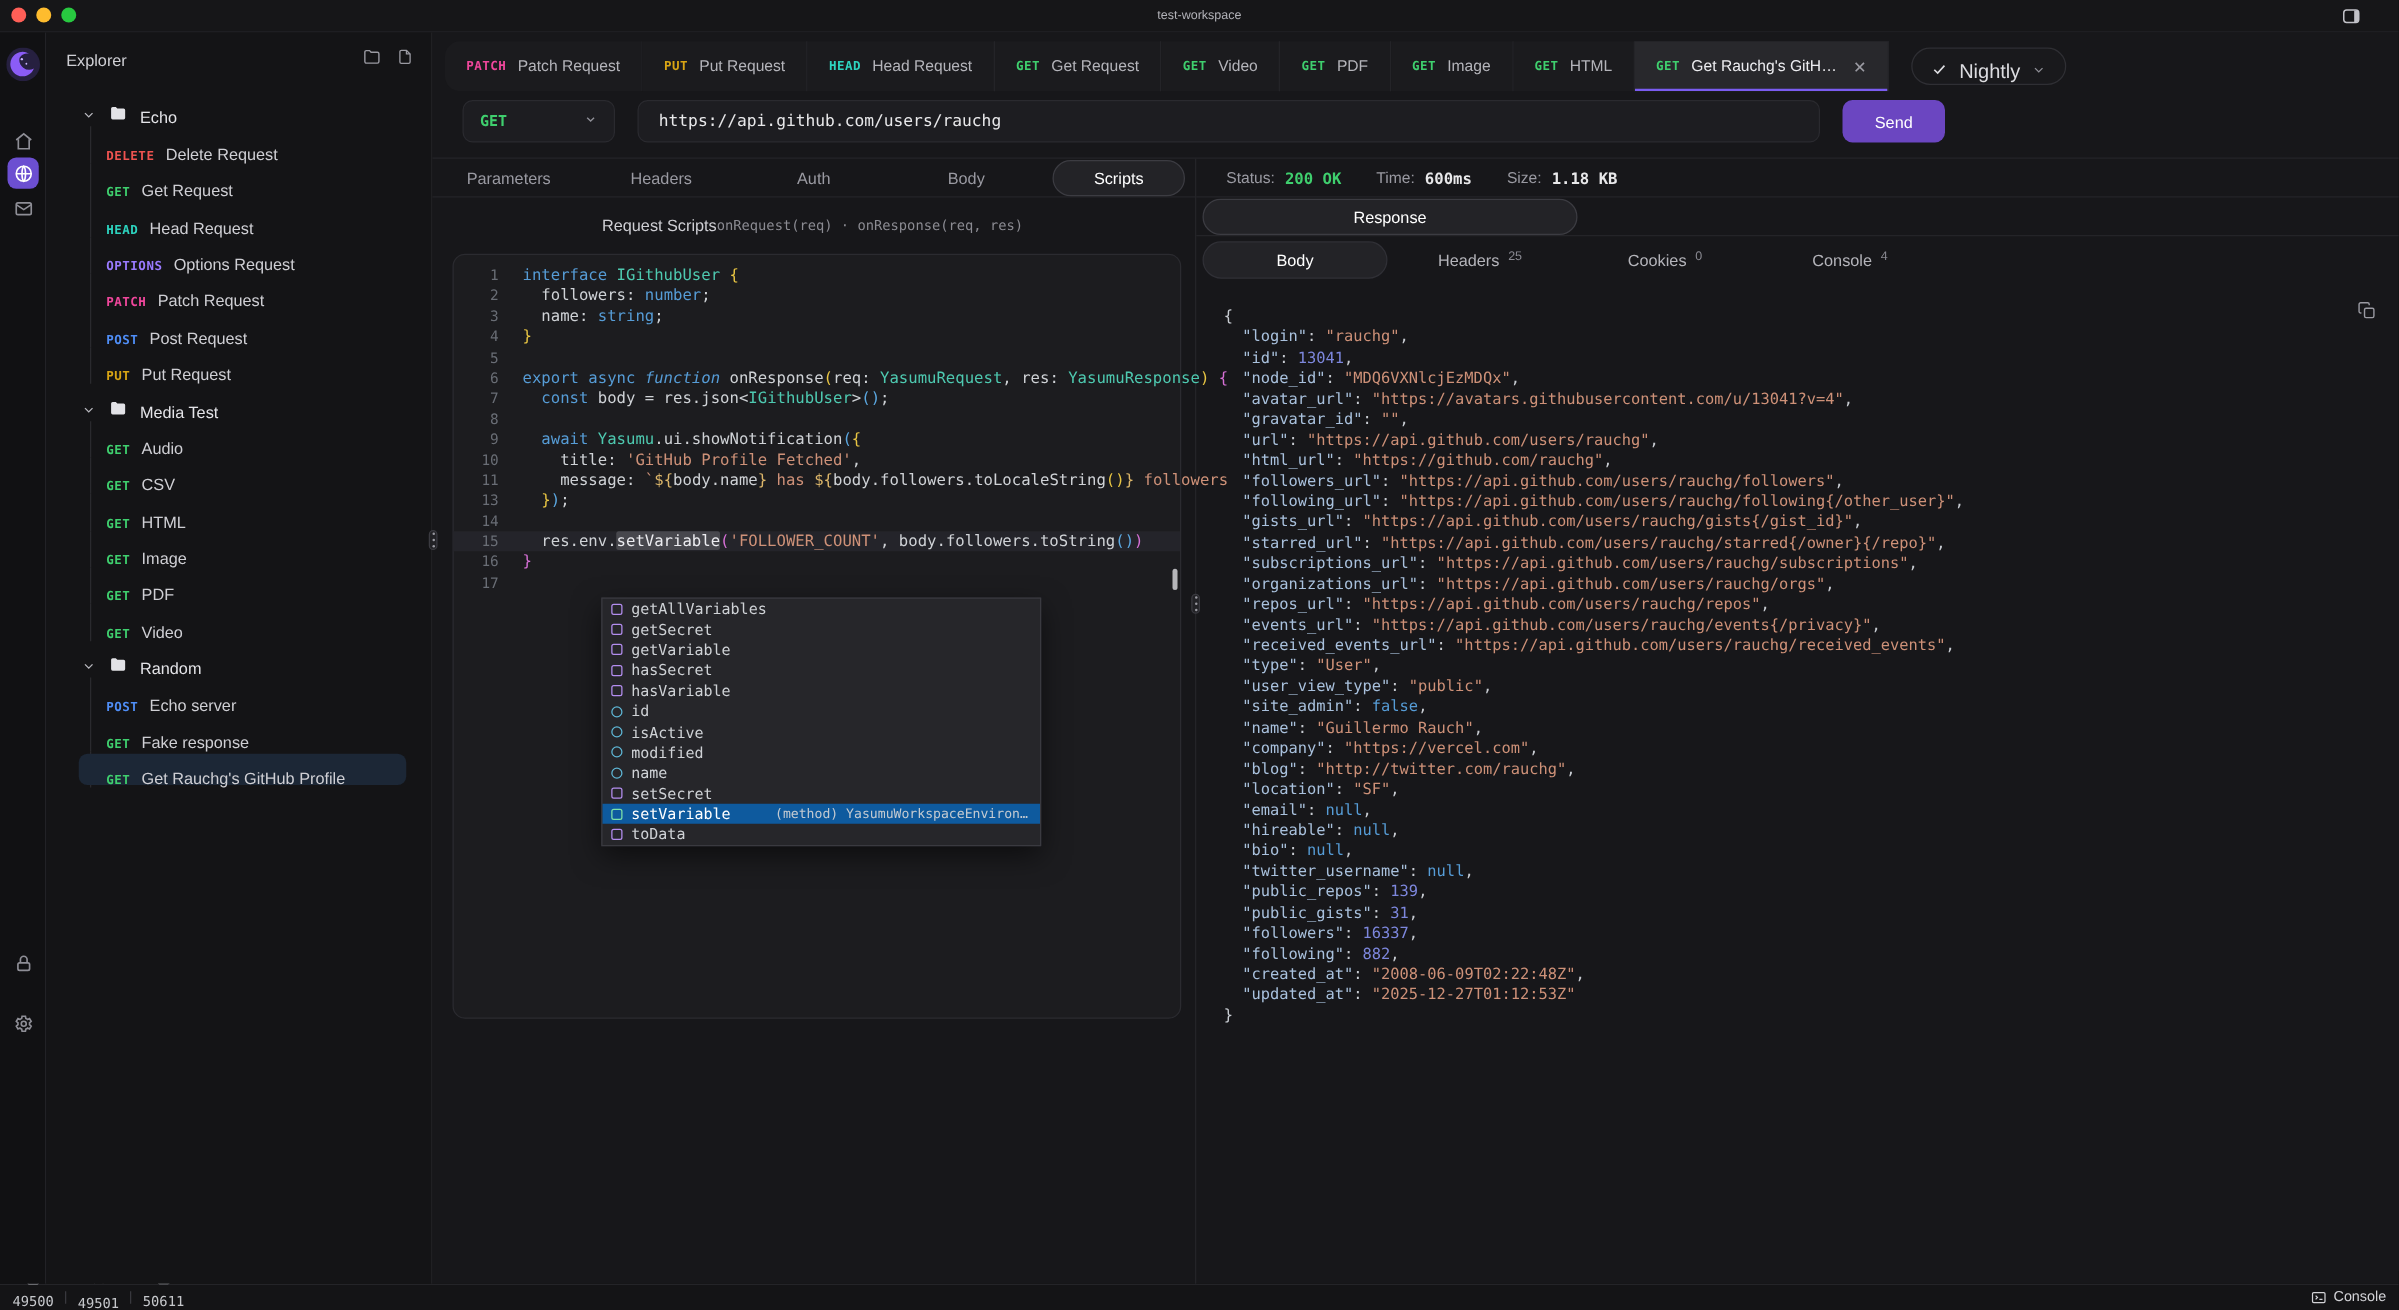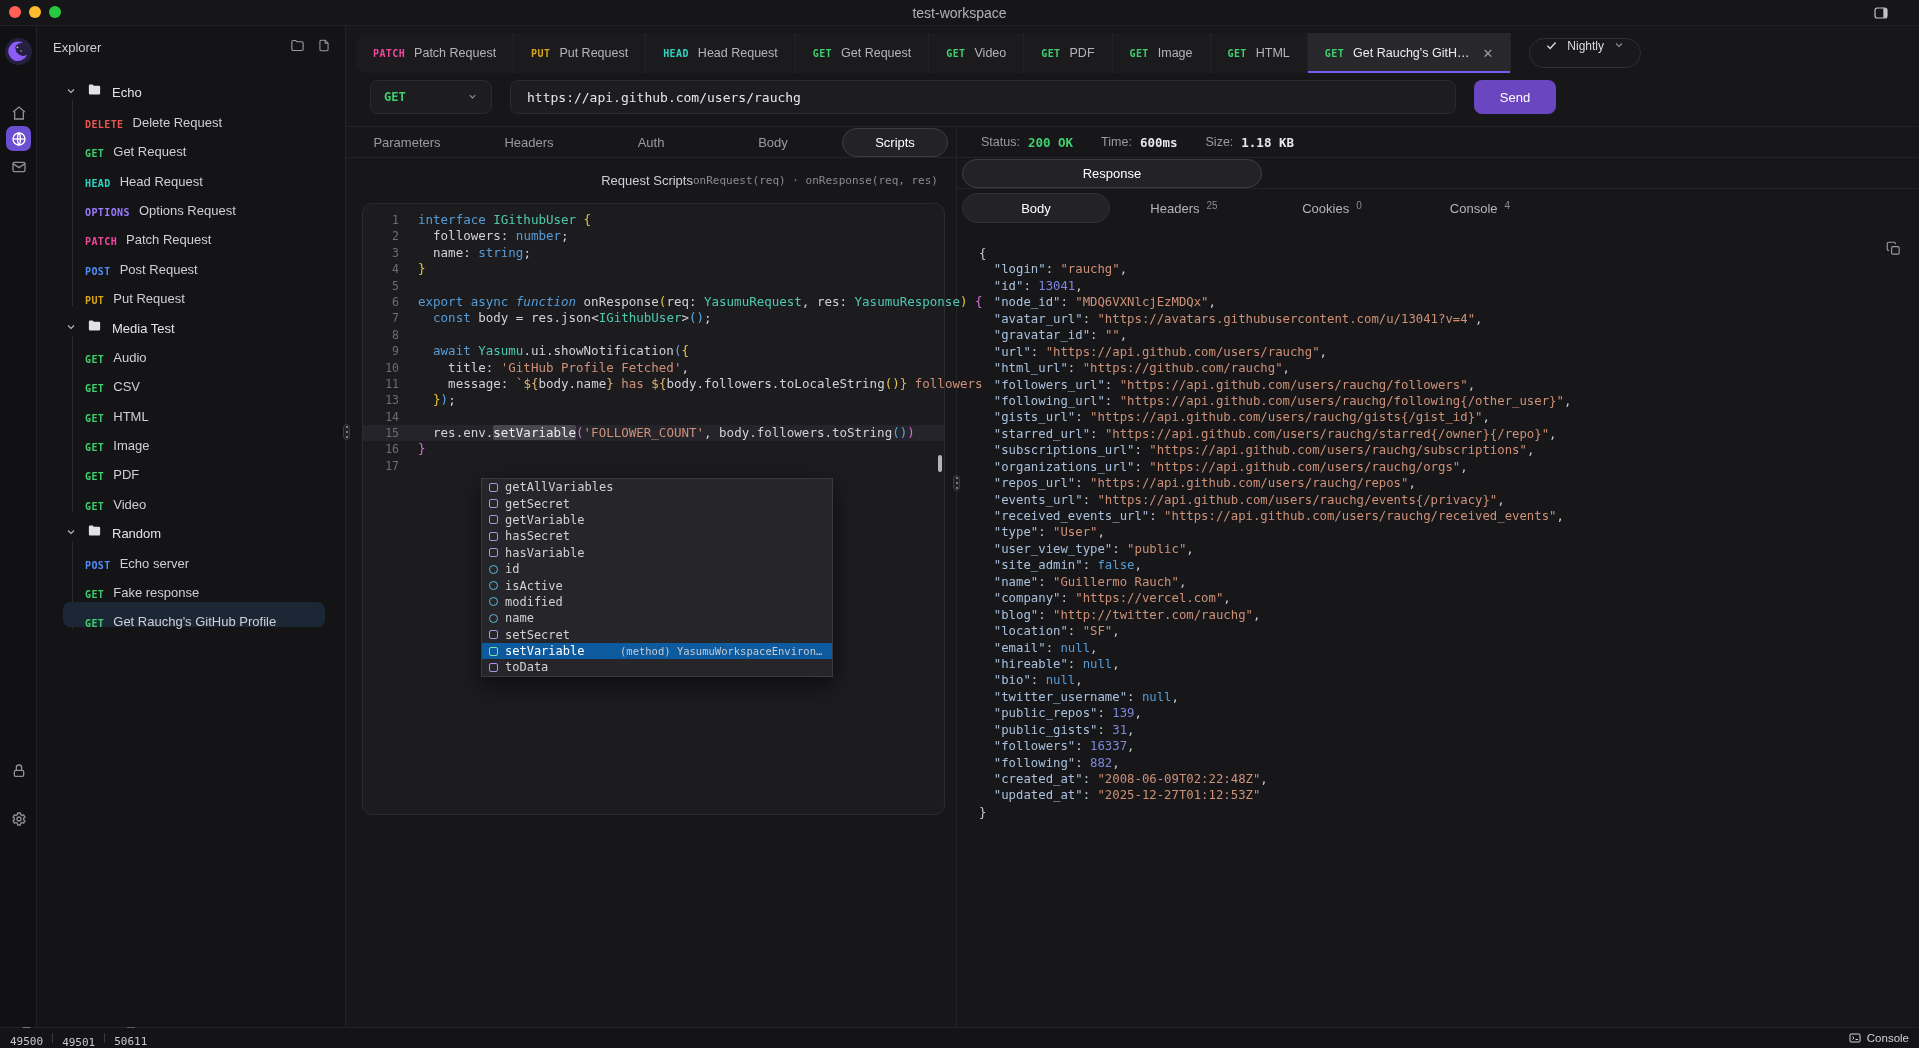--- a/index.html
+++ b/index.html
@@ -4,21 +4,21 @@
 <style>
   * { margin:0; padding:0; box-sizing:border-box; }
   html,body { width:1919px; height:1048px; overflow:hidden; }
   body { background:#0f0f11; font-family:"Liberation Sans", sans-serif; color:#d4d4d8; }
 
   
   .titlebar { height:26px; background:#161618; border-bottom:1px solid #222226; position:relative; display:flex; align-items:center; }
   .traffic { display:flex; gap:8px; position:absolute; left:9px; top:6px; }
   .light { width:12px; height:12px; border-radius:50%; }
   .light.red { background:#ff5f57; } .light.yellow { background:#febc2e; } .light.green { background:#28c840; }
-  .win-title { position:absolute; left:0; right:0; text-align:center; font-size:14px; color:#b2b2b8; }
+  .win-title { position:absolute; left:0; right:0; text-align:center; font-size:10px; color:#b2b2b8; }
   .panel-toggle { position:absolute; right:30px; top:5px; color:#c2c2c8; }
 
   
   .app { display:flex; height:1001px; position:relative; }
   .rail { width:37px; background:#111113; border-right:1px solid #222226; position:relative; }
   .rail .logo { position:absolute; left:5px; top:12px; }
   .rail-icon { position:absolute; left:6px; width:25px; height:25px; display:flex; align-items:center; justify-content:center; color:#8e8e96; }
   .rail-icon.active { background:#6c4fd1; border-radius:7px; color:#fff; }
 
   .sidebar { width:309px; background:#141416; border-right:1px solid #242428; }
@@ -36,37 +36,37 @@
   .chev { color:#b8b8be; }
 
   .main { flex:1; background:#17171a; display:flex; flex-direction:column; }
 
   
   .tabstrip { margin-top:7px; height:40px; display:flex; align-items:stretch; padding-left:10px; }
   .tab { display:flex; align-items:center; gap:9px; padding:0 17px; background:#1b1b1e; border-right:1px solid #242428; font-size:12.5px; color:#b4b4ba; white-space:nowrap; }
   .tab:first-child { border-radius:12px 0 0 12px; }
   .tab.active { background:#28282c; color:#ececf0; box-shadow:inset 0 -2px 0 #7a5cf0; }
   .tab .close { color:#9a9aa2; font-size:13px; margin-left:4px; }
-  .env-pill { margin-left:18px; align-self:center; height:30px; display:flex; align-items:flex-start; gap:9px; padding:0 15px; border:1px solid #2f2f34; border-radius:16px; background:#19191c; color:#dcdce0; font-size:12px; }
+  .env-pill { margin-left:18px; align-self:center; height:30px; display:flex; align-items:flex-end; gap:9px; padding:0 15px; border:1px solid #2f2f34; border-radius:16px; background:#19191c; color:#dcdce0; font-size:16px; }
   .env-pill .chevdn, .sel-chev { color:#8e8e96; }
 
   
   .requestbar { margin:7px 0 12px 24px; width:1186px; display:flex; gap:18px; height:34px; }
   .method-select { width:122px; background:#1d1d21; border:1px solid #2a2a2f; border-radius:8px; display:flex; align-items:center; justify-content:space-between; padding:0 13px; }
   .method-select .mval { font-family:"DejaVu Sans Mono", monospace; font-size:12px; font-weight:bold; color:#3fcf6e; }
   .url-input { flex:1; background:#1d1d21; border:1px solid #2a2a2f; border-radius:8px; font-family:"DejaVu Sans Mono", monospace; font-size:13px; color:#e8e8ea; display:flex; align-items:center; padding:0 16px; }
   .send-btn { width:82px; background:#6b46c1; border-radius:8px; color:#fff; font-size:13px; display:flex; align-items:center; justify-content:center; }
 
   
   .panels { flex:1; display:flex; border-top:1px solid #242428; min-height:0; }
   .left-panel { width:611px; border-right:1px solid #242428; display:flex; flex-direction:column; }
   .req-tabs { height:31px; display:flex; border-bottom:1px solid #242428; }
   .req-tab { flex:1; display:flex; align-items:center; justify-content:center; font-size:13px; color:#9a9aa2; }
   .req-tab .pill { border:1px solid #3c3c42; background:#232327; border-radius:16px; padding:6px 32px; color:#fff; }
-  .script-header { display:flex; justify-content:flex-end; align-items:center; padding:15px 18px 10px 16px; }
+  .script-header { display:flex; justify-content:center; align-items:center; padding:15px 18px 10px 16px; }
   .sh-title { font-size:13px; color:#cfcfd4; }
   .sh-hint { font-family:"DejaVu Sans Mono", monospace; font-size:11px; color:#8b8b92; }
 
   
   .editor { position:relative; margin:5px 16px 0; width:583px; height:612px; background:#1c1c1f; border:1px solid #2b2b30; border-radius:10px; padding-top:8px; font-family:"DejaVu Sans Mono", monospace; font-size:12.5px; overflow:visible; }
   .code-row { height:16.4px; line-height:16.4px; display:flex; white-space:pre; }
   .code-row.active { background:#24242a; }
   .lnum { width:36px; text-align:right; color:#696d75; margin-right:19px; flex-shrink:0; font-size:11.5px; }
   .tk-tx { color:#cfd2d6; } .tk-kw { color:#569cd6; } .tk-kwi { color:#569cd6; font-style:italic; }
   .tk-ty { color:#4ec9b0; } .tk-st { color:#ce9178; } .tk-tp { color:#dcb66a; }

